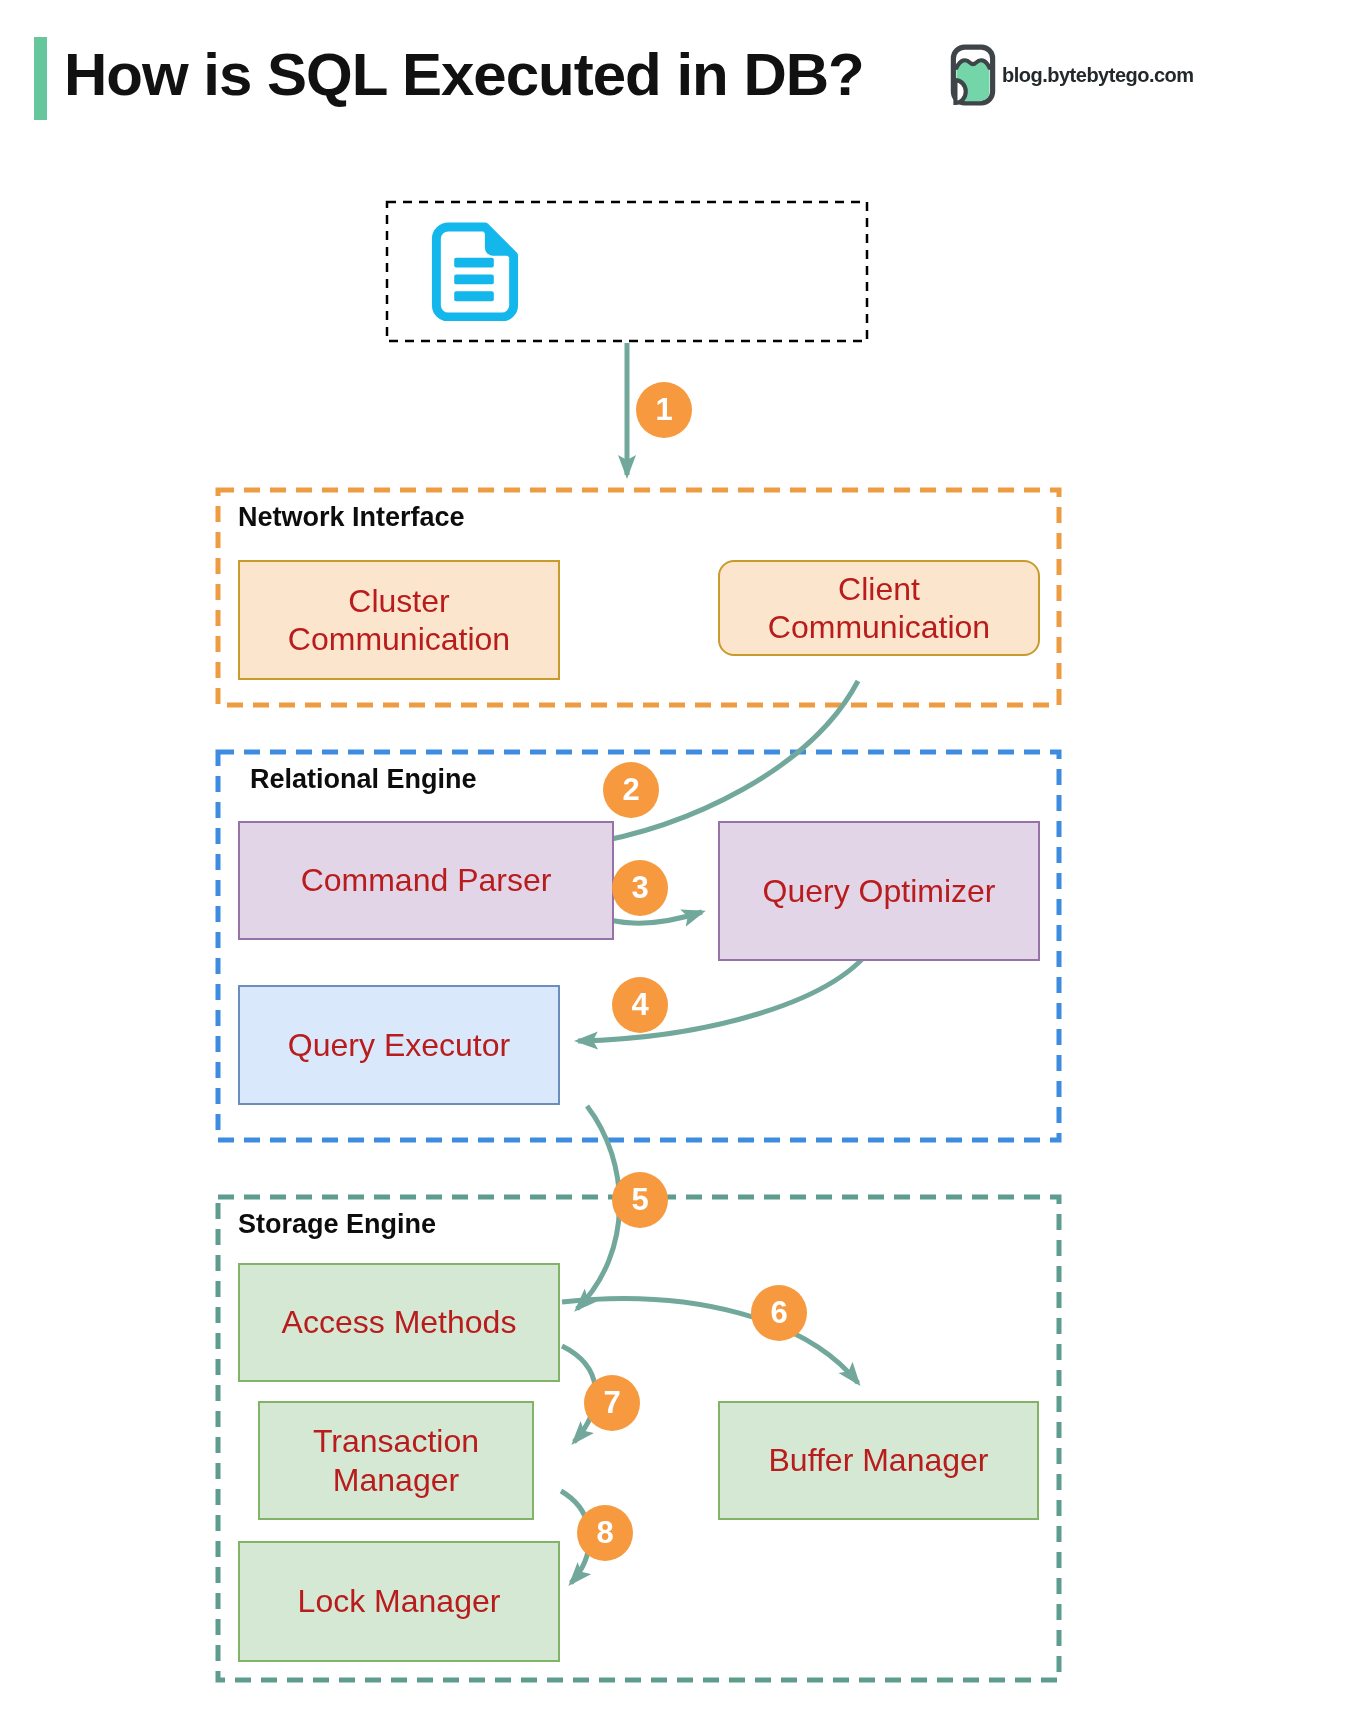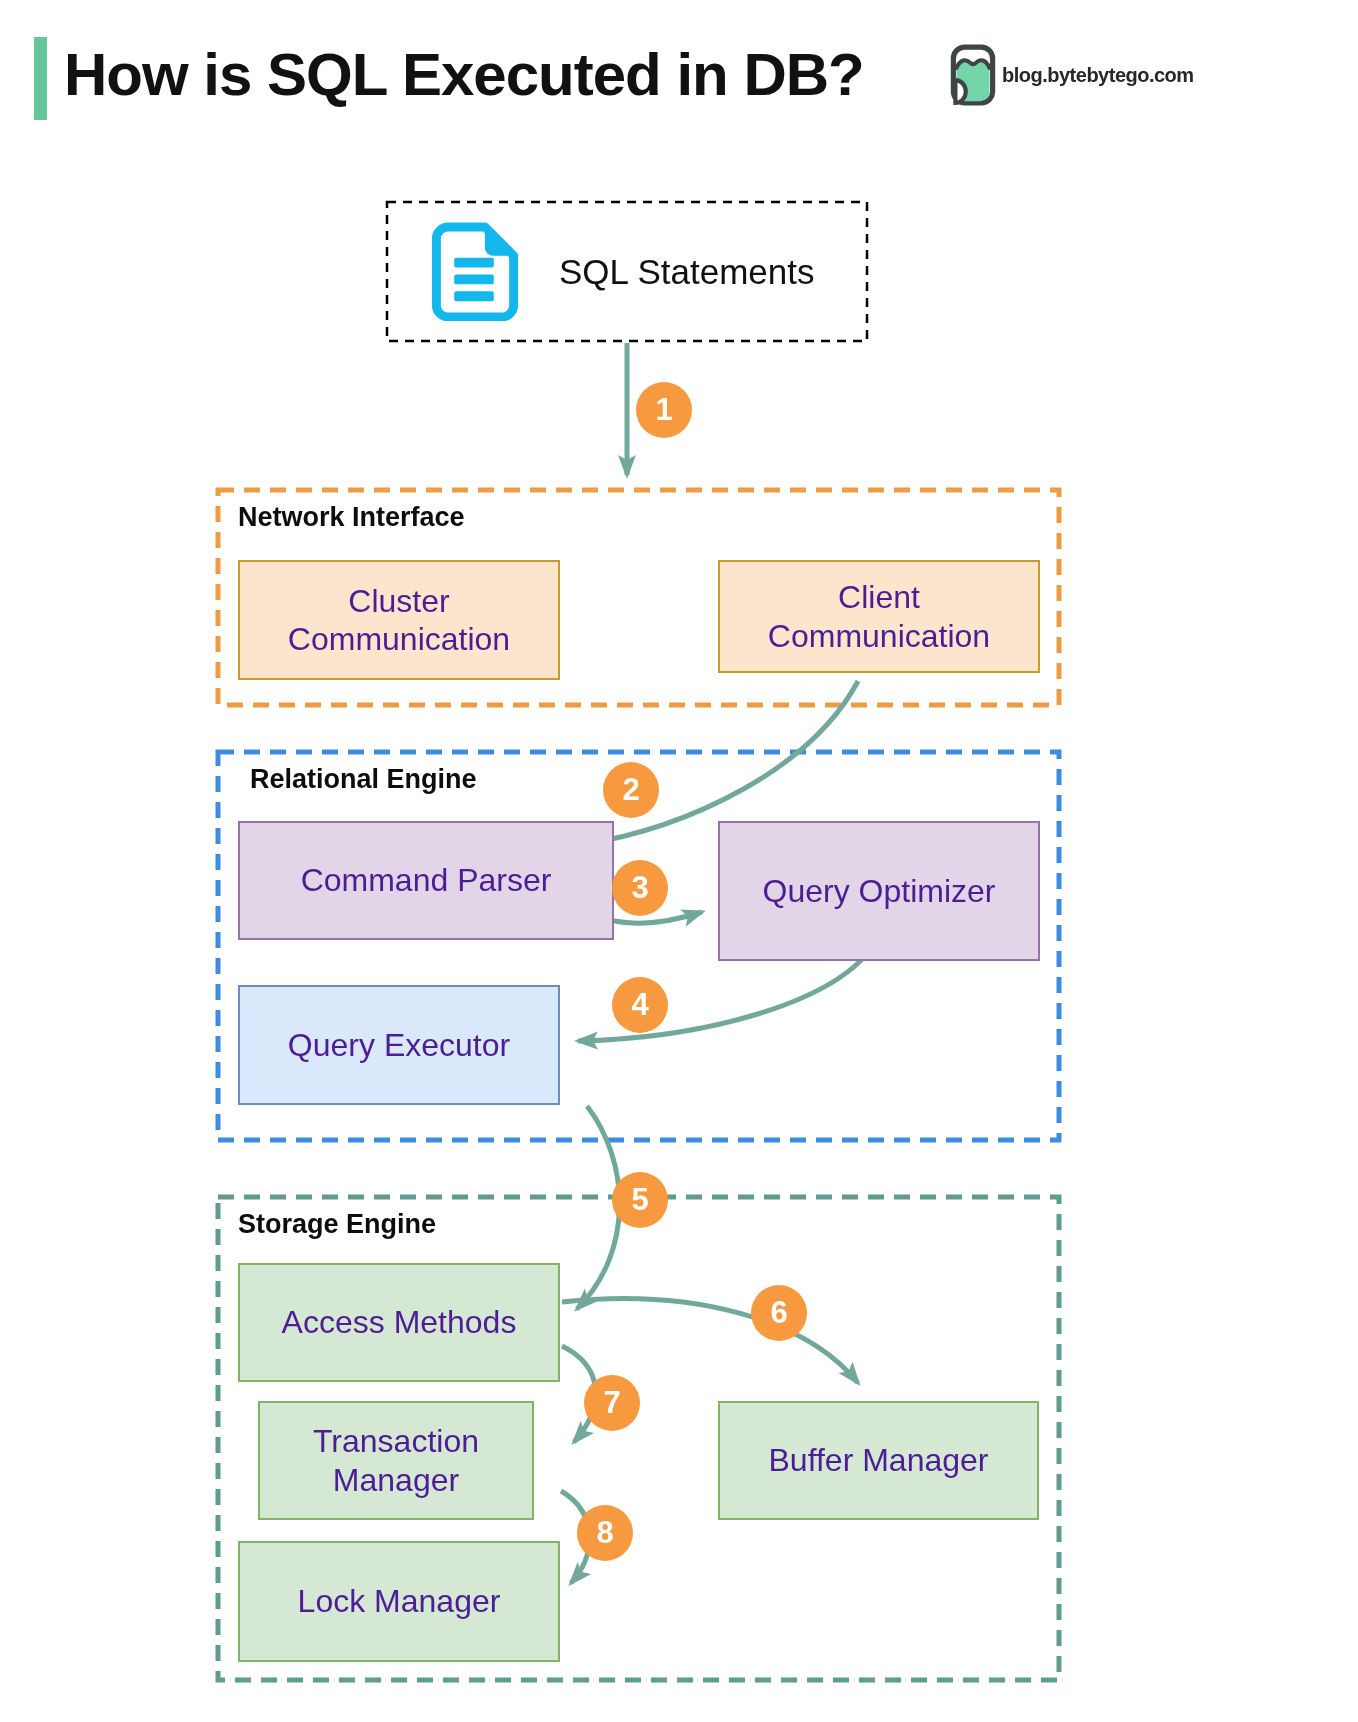--- a/index.html
+++ b/index.html
@@ -36,21 +36,21 @@
   
   .sql-box{position:absolute;left:387px;top:202px;width:480px;height:139px;
     display:flex;align-items:center;padding-left:44px;gap:40px;}
   .sql-label{font-size:35px;color:var(--c-text);}
 
   
   .section-label{position:absolute;font-size:27px;font-weight:bold;color:#0d0d0d;white-space:nowrap;}
 
   
   .node{position:absolute;display:flex;align-items:center;justify-content:center;
-    text-align:center;font-size:32px;line-height:1.2;color:#4c1d95;padding:0 28px;}
+    text-align:center;font-size:32px;line-height:1.2;color:#b91c1c;padding:0 28px;}
   .peach{background:var(--c-peach-fill);border:2px solid var(--c-peach-border);}
   .purple{background:var(--c-purple-fill);border:2px solid var(--c-purple-border);}
   .blue{background:var(--c-blue-fill);border:2px solid var(--c-blue-border);}
   .green{background:var(--c-green-fill);border:2px solid var(--c-green-border);}
 
   
   .badge{position:absolute;width:56px;height:56px;border-radius:50%;background:var(--c-badge);
     color:#ffffff;font-size:31px;font-weight:bold;display:flex;align-items:center;justify-content:center;}
 </style>
 </head>
@@ -93,29 +93,28 @@
   </svg>
 
   <div class="sql-box">
     <svg width="88" height="99" viewBox="0 0 88 100">
       <path d="M17,5 H54 L83,34 V84 a12,12 0 0 1 -12,12 H17 a12,12 0 0 1 -12,-12 V17 a12,12 0 0 1 12,-12 Z" fill="#ffffff" stroke="#14B7EC" stroke-width="9" stroke-linejoin="round"></path>
       <path d="M54,5 L83,34 H62 a8,8 0 0 1 -8,-8 Z" fill="#14B7EC"></path>
       <rect x="23" y="36" width="40" height="10" rx="2" fill="#14B7EC"></rect>
       <rect x="23" y="53" width="40" height="10" rx="2" fill="#14B7EC"></rect>
       <rect x="23" y="70" width="40" height="10" rx="2" fill="#14B7EC"></rect>
     </svg>
-    <span class="sql-label">SQL Statements</span>
   </div>
 
   <div class="section-label" style="left:238px;top:502px;">Network Interface</div>
   <div class="section-label" style="left:250px;top:764px;">Relational Engine</div>
   <div class="section-label" style="left:238px;top:1209px;">Storage Engine</div>
 
   <div class="node peach" style="left:238px;top:560px;width:322px;height:120px;">Cluster Communication</div>
-  <div class="node peach" style="left:718px;top:560px;width:322px;height:113px;">Client Communication</div>
+  <div class="node peach" style="left:718px;top:560px;width:322px;height:96px;border-radius:16px;">Client Communication</div>
 
   <div class="node purple" style="left:238px;top:821px;width:376px;height:119px;">Command Parser</div>
   <div class="node purple" style="left:718px;top:821px;width:322px;height:140px;">Query Optimizer</div>
   <div class="node blue" style="left:238px;top:985px;width:322px;height:120px;">Query Executor</div>
 
   <div class="node green" style="left:238px;top:1263px;width:322px;height:119px;">Access Methods</div>
   <div class="node green" style="left:238px;top:1401px;width:276px;height:119px;margin-left:20px;">Transaction Manager</div>
   <div class="node green" style="left:238px;top:1541px;width:322px;height:121px;">Lock Manager</div>
   <div class="node green" style="left:718px;top:1401px;width:321px;height:119px;">Buffer Manager</div>
 

